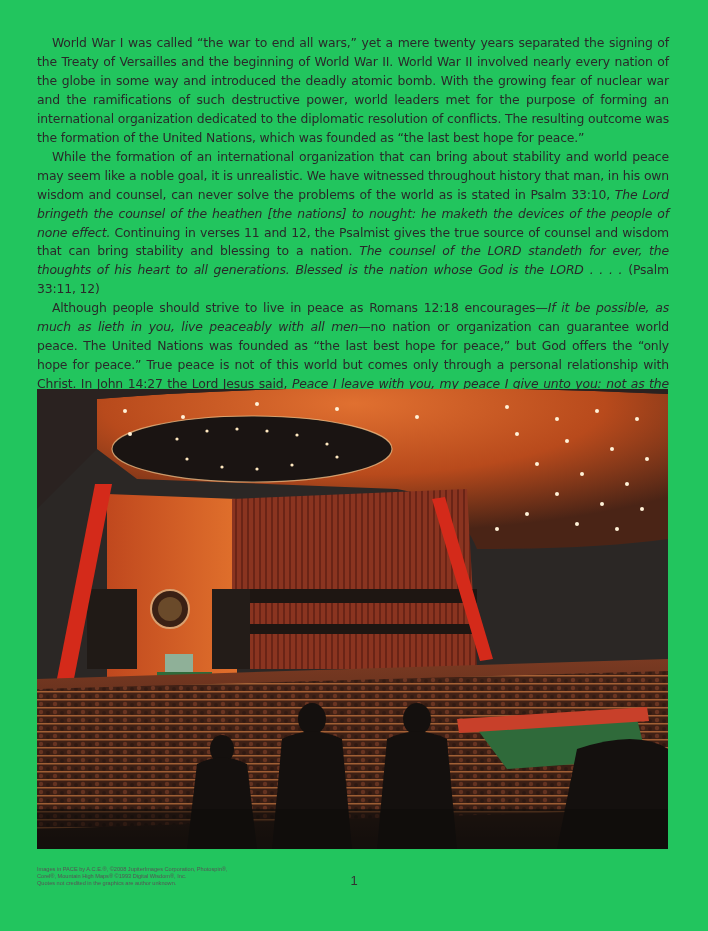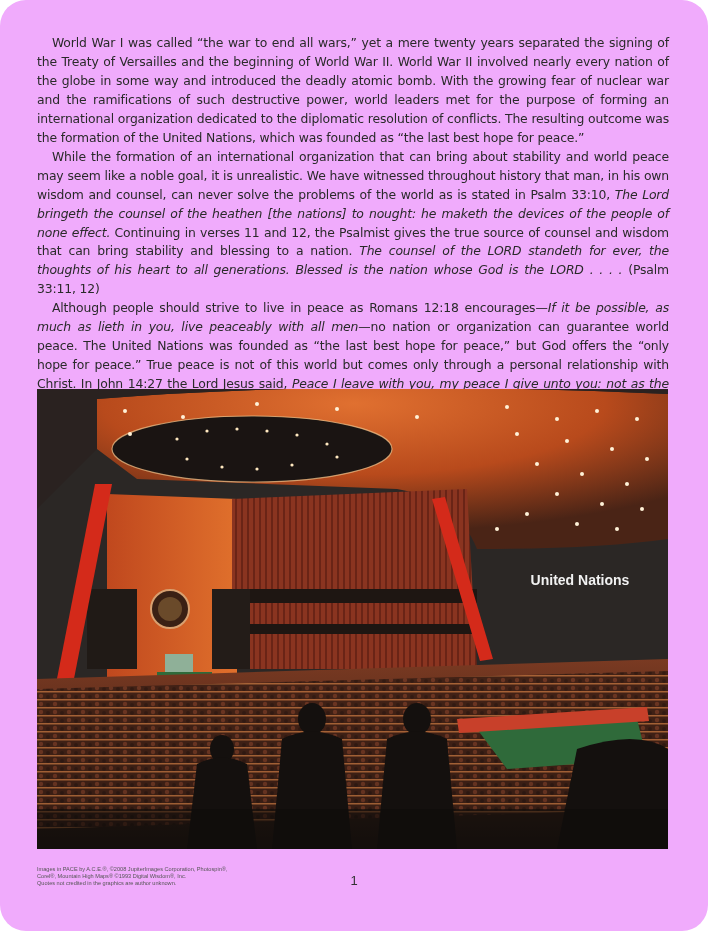--- a/index.html
+++ b/index.html
@@ -1,17 +1,17 @@
 <!DOCTYPE html>
 <html><head>
 <meta charset="utf-8">
 <style>
   html, body { margin: 0; padding: 0; background: #ffffff; }
   body { width: 708px; height: 931px; position: relative; overflow: hidden; font-family: "DejaVu Sans", sans-serif; }
-  .page { position: absolute; left: 0; top: 0; width: 708px; height: 931px; background: #f0abfc; border-radius: 26px; }
+  .page { position: absolute; left: 0; top: 0; width: 708px; height: 931px; background: #22c55e; }
   .body-text {
     position: absolute; left: 37px; top: 34px; width: 632px;
     font-family: "DejaVu Sans", sans-serif;
     font-size: 12.4px; line-height: 18.95px; color: #2a2a2a;
     text-align: justify; letter-spacing: -0.15px;
   }
   .body-text p { margin: 0; text-indent: 15px; }
   .body-text em { font-style: italic; }
 
   .photo {
@@ -165,21 +165,20 @@
         <ellipse cx="380" cy="330" rx="14" ry="16"></ellipse>
         <path d="M350 350 Q380 335 410 350 L420 460 L340 460 Z"></path>
         <ellipse cx="185" cy="360" rx="12" ry="14"></ellipse>
         <path d="M160 375 Q185 362 210 375 L220 460 L150 460 Z"></path>
         <path d="M540 360 Q600 340 631 360 L631 460 L520 460 Z"></path>
       </g>
       <rect x="0" y="420" width="631" height="40" fill="#0e0b0a" opacity="0.6"></rect>
     </svg>
 
     <div class="photo-caption">
-      <div>United Nations</div>
     </div>
   </div>
 
   <div class="credits">
     <div>Images in PACE by A.C.E.®, ©2008 JupiterImages Corporation, Photospin®,</div>
     <div>Corel®, Mountain High Maps® ©1993 Digital Wisdom®, Inc.</div>
     <div>Quotes not credited in the graphics are author unknown.</div>
   </div>
 
   <div class="page-number">1</div>

